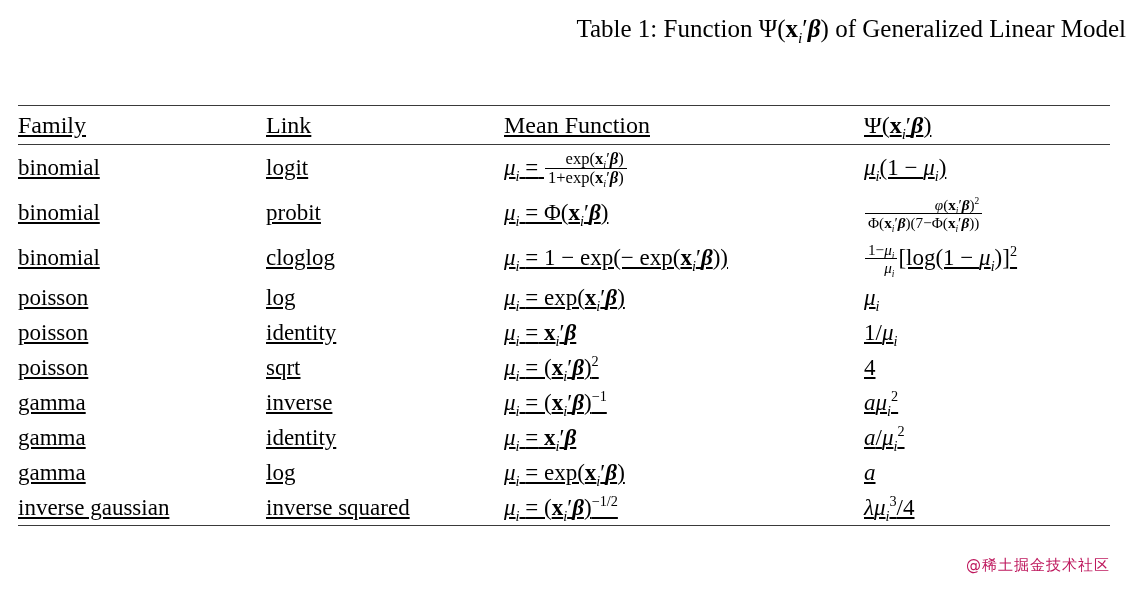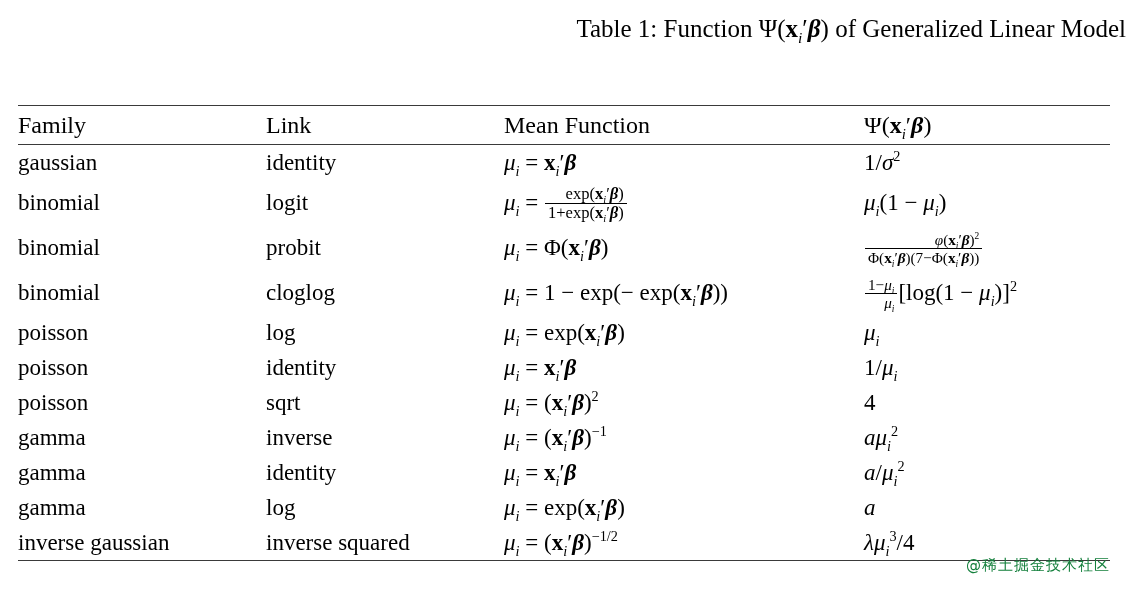--- a/index.html
+++ b/index.html
@@ -40,20 +40,21 @@
     height: 0;
     border-top: 1.6px solid #3a3a3a;
     width: 100%;
   }
   .rule.thin { border-top-width: 1.3px; }
 
   table.glm {
     border-collapse: collapse;
     width: 100%;
     table-layout: fixed;
+    text-decoration: underline;
   }
   table.glm td, table.glm th {
     text-align: left;
     vertical-align: middle;
     padding: 0;
     font-weight: normal;
   }
   col.c1 { width: 248px; }
   col.c2 { width: 238px; }
   col.c3 { width: 360px; }
@@ -110,21 +111,21 @@
 
   .row-label { white-space: nowrap; }
   .mathcell { white-space: nowrap; }
 
   
   .watermark {
     position: absolute;
     right: 16px;
     top: 556px;
     font-size: 15px;
-    color: #15803d;
+    color: #be185d;
     font-family: "DejaVu Sans", sans-serif;
     letter-spacing: 1px;
     white-space: nowrap;
     margin-left: 24px;
   }
 </style>
 </head>
 <body>
 
 <div class="caption">
@@ -161,30 +162,20 @@
 
   <table class="glm">
     <colgroup>
       <col class="c1">
         <col class="c2">
         <col class="c3">
         <col class="c4">
     </colgroup>
     <tbody>
 
-      <tr class="body-row">
-        <td class="row-label">gaussian</td>
-        <td class="row-label">identity</td>
-        <td class="mathcell">
-          <span class="mi">μ</span><sub>i</sub> <span class="up">=</span> <span class="vecx">x</span><sub class="upr">i</sub><span class="up">′</span><span class="mb">β</span>
-        </td>
-        <td class="mathcell">
-          <span class="up">1</span><span class="up">/</span><span class="mi">σ</span><sup class="upr">2</sup>
-        </td>
-      </tr>
 
       <tr class="body-row tall">
         <td class="row-label">binomial</td>
         <td class="row-label">logit</td>
         <td class="mathcell">
           <span class="mi">μ</span><sub>i</sub> <span class="up">=</span>
           <span class="frac big">
             <span class="num"><span class="up">exp(</span><span class="vecx">x</span><sub class="upr">i</sub><span class="up">′</span><span class="mb">β</span><span class="up">)</span></span>
             <span class="den"><span class="up">1+exp(</span><span class="vecx">x</span><sub class="upr">i</sub><span class="up">′</span><span class="mb">β</span><span class="up">)</span></span>
           </span>

